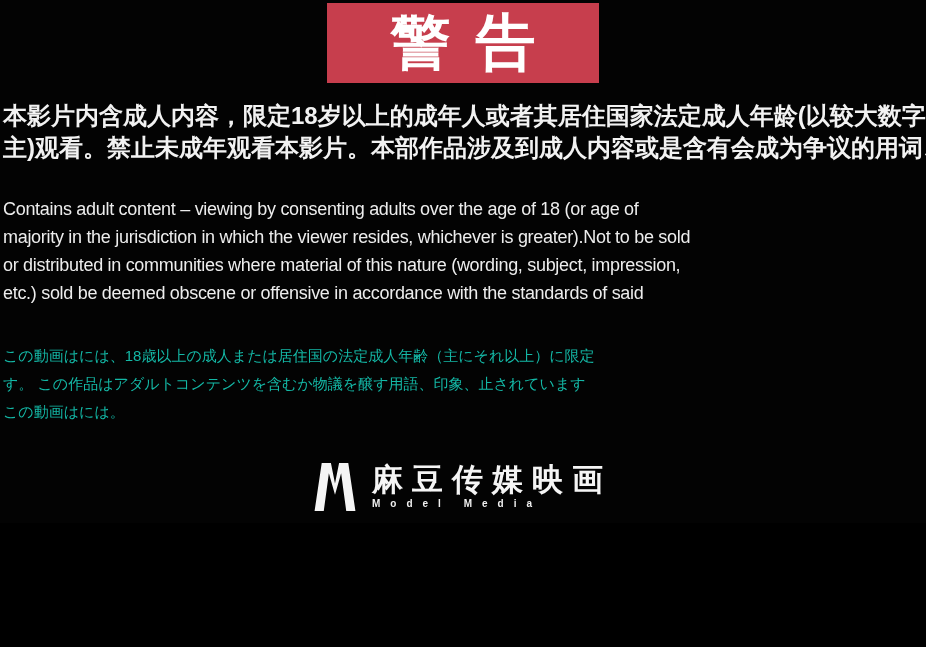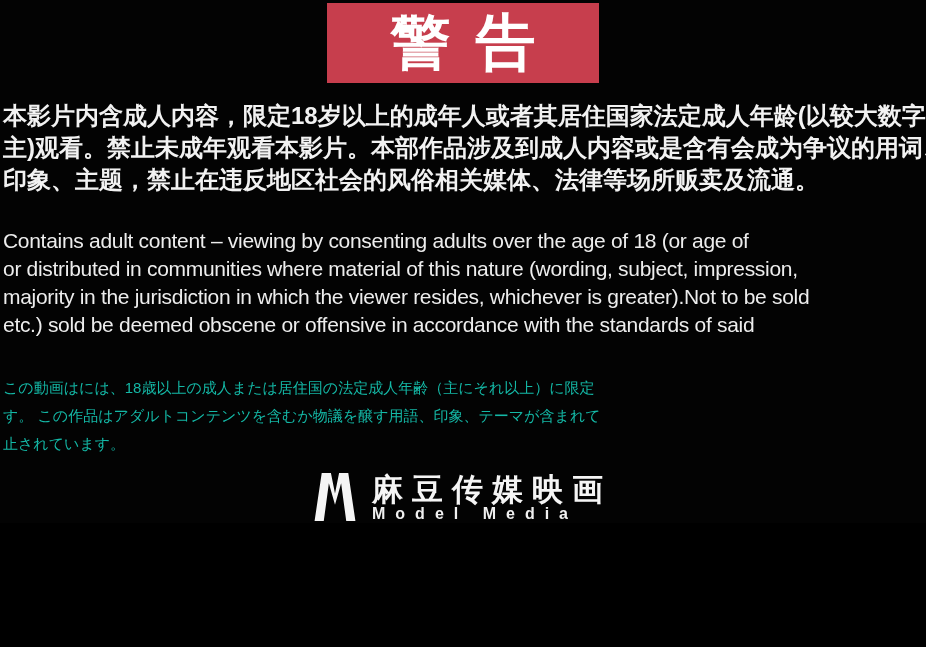--- a/index.html
+++ b/index.html
@@ -42,36 +42,36 @@
   }
   .para-zh {
     margin-top: 17px;
     font-size: 24px;
     font-weight: bold;
     line-height: 32px;
     color: #f2f2f2;
   }
   .para-en {
     margin-top: 31px;
-    font-size: 21px;
+    font-size: 18px;
     font-weight: normal;
     line-height: 28px;
     letter-spacing: -0.3px;
     color: #ededed;
   }
   .para-ja {
     margin-top: 35px;
     font-size: 15px;
     font-weight: normal;
     line-height: 28px;
     color: #14b8a6;
   }
   .logo {
     position: absolute;
-    bottom: 2px;
+    bottom: 12px;
     left: 50%;
     transform: translateX(-50%);
     display: flex;
     align-items: flex-end;
     gap: 16px;
   }
   .logo-mark {
     width: 42px;
     height: 48px;
     display: block;
@@ -86,55 +86,54 @@
   }
   .logo-zh {
     font-size: 31px;
     font-weight: bold;
     letter-spacing: 9px;
     line-height: 33px;
     white-space: nowrap;
     color: #f5f5f5;
   }
   .logo-en {
-    font-size: 16px;
+    font-size: 10px;
     font-weight: bold;
     letter-spacing: 10px;
     line-height: 15px;
     margin-top: 0;
     white-space: nowrap;
     color: #f0f0f0;
   }
 </style>
 </head>
 <body>
 
 <div class="stage">
 
   <div class="banner">
     <span class="banner-label">警告</span>
   </div>
 
   <div class="para para-zh">
     <div class="line">本影片内含成人内容，限定18岁以上的成年人或者其居住国家法定成人年龄(以较大数字为</div>
     <div class="line">主)观看。禁止未成年观看本影片。本部作品涉及到成人内容或是含有会成为争议的用词、</div>
-    <div class="line">印象、主题，禁止在违反地区社会的风俗相关媒体、法律等场所贩卖及流通。</div>
   </div>
 
   <div class="para para-en">
     <div class="line">Contains adult content – viewing by consenting adults over the age of 18 (or age of</div>
+    <div class="line">majority in the jurisdiction in which the viewer resides, whichever is greater).Not to be sold</div>
     <div class="line">or distributed in communities where material of this nature (wording, subject, impression,</div>
-    <div class="line">majority in the jurisdiction in which the viewer resides, whichever is greater).Not to be sold</div>
     <div class="line">etc.) sold be deemed obscene or offensive in accordance with the standards of said</div>
   </div>
 
   <div class="para para-ja">
     <div class="line">この動画はには、18歳以上の成人または居住国の法定成人年齢（主にそれ以上）に限定</div>
-    <div class="line">す。 この作品はアダルトコンテンツを含むか物議を醸す用語、印象、テーマが含まれて</div>
-    <div class="line">止されています。</div>
+    <div class="line">す。 この作品はアダルトコンテンツを含むか物議を醸す用語、印象、止されています</div>
+    <div class="line">この動画はには。</div>
   </div>
 
   <div class="logo">
     <svg class="logo-mark" viewBox="0 0 80 94" aria-hidden="true">
       <polygon points="0,94 14,0 32,0 40,40 48,0 66,0 80,94 62,94 52,20 40,62 28,20 18,94"></polygon>
     </svg>
     <div class="logo-text">
       <div class="logo-zh">麻豆传媒映画</div>
       <div class="logo-en">Model Media</div>
     </div>

